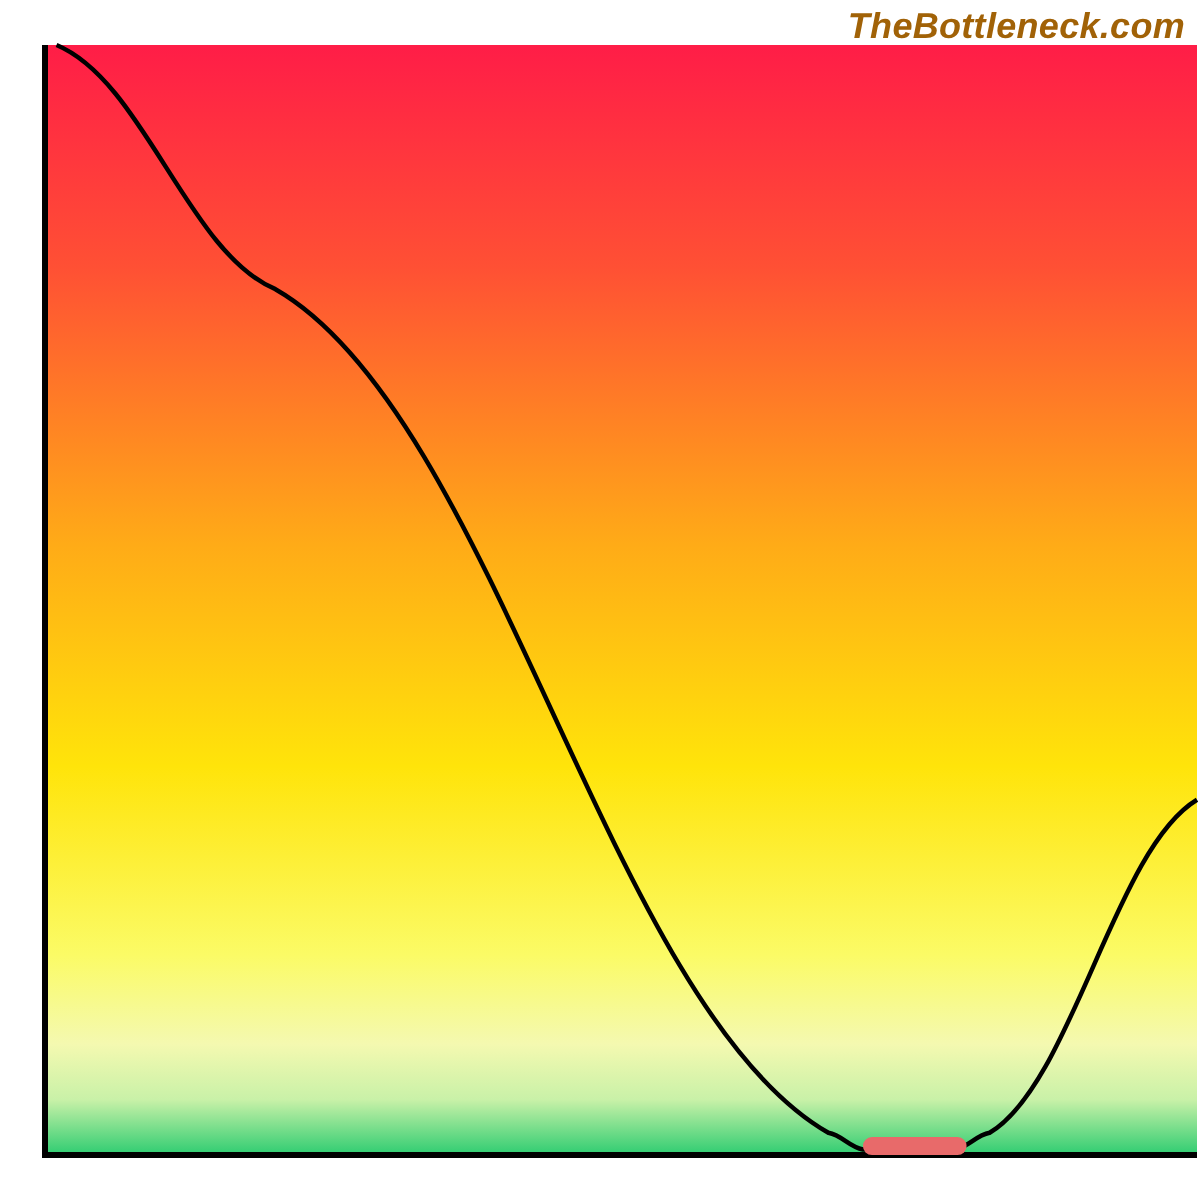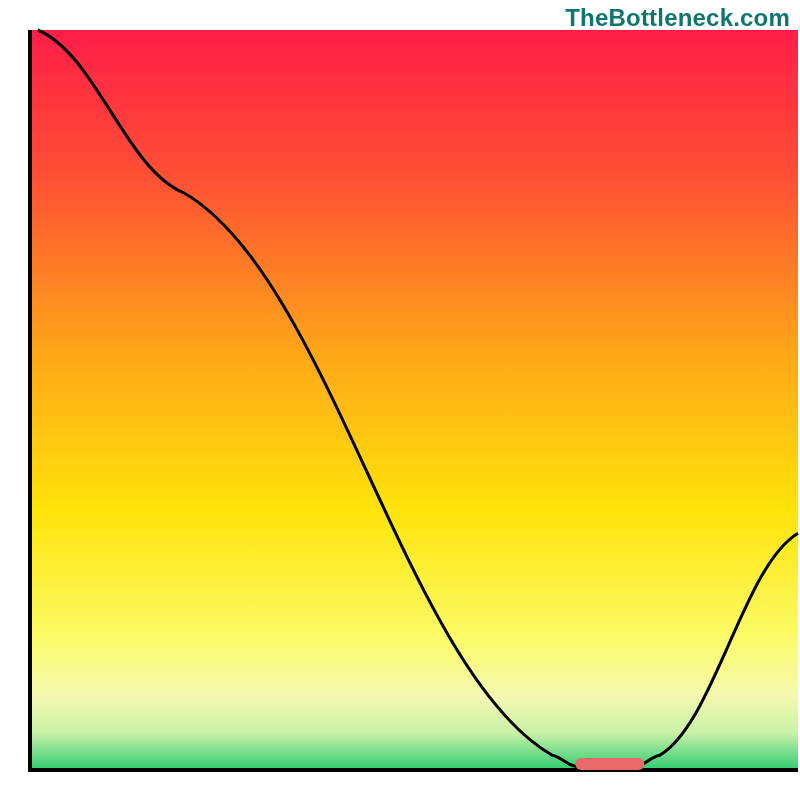--- a/index.html
+++ b/index.html
@@ -14,23 +14,24 @@
     position: relative;
     width: 800px;
     height: 800px;
   }
   .watermark {
     position: absolute;
     top: 4px;
     right: 10px;
     font-size: 24px;
     font-weight: bold;
-    color: #0f766e;
+    color: #a16207;
     letter-spacing: 0.2px;
     z-index: 5;
+    font-style: italic;
   }
   svg.chart {
     position: absolute;
     top: 0;
     left: 0;
     width: 800px;
     height: 800px;
   }
   .axis-line {
     stroke: #000000;

